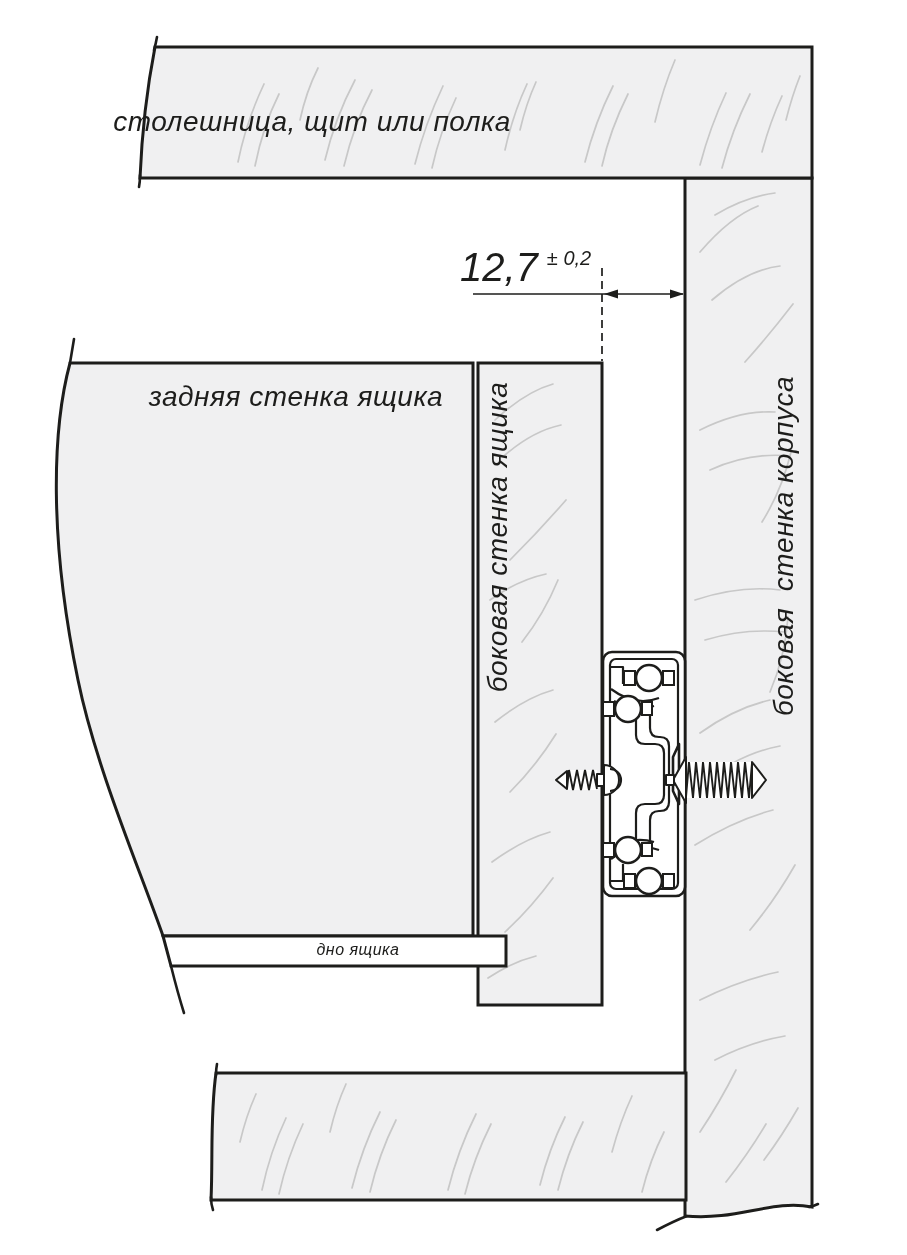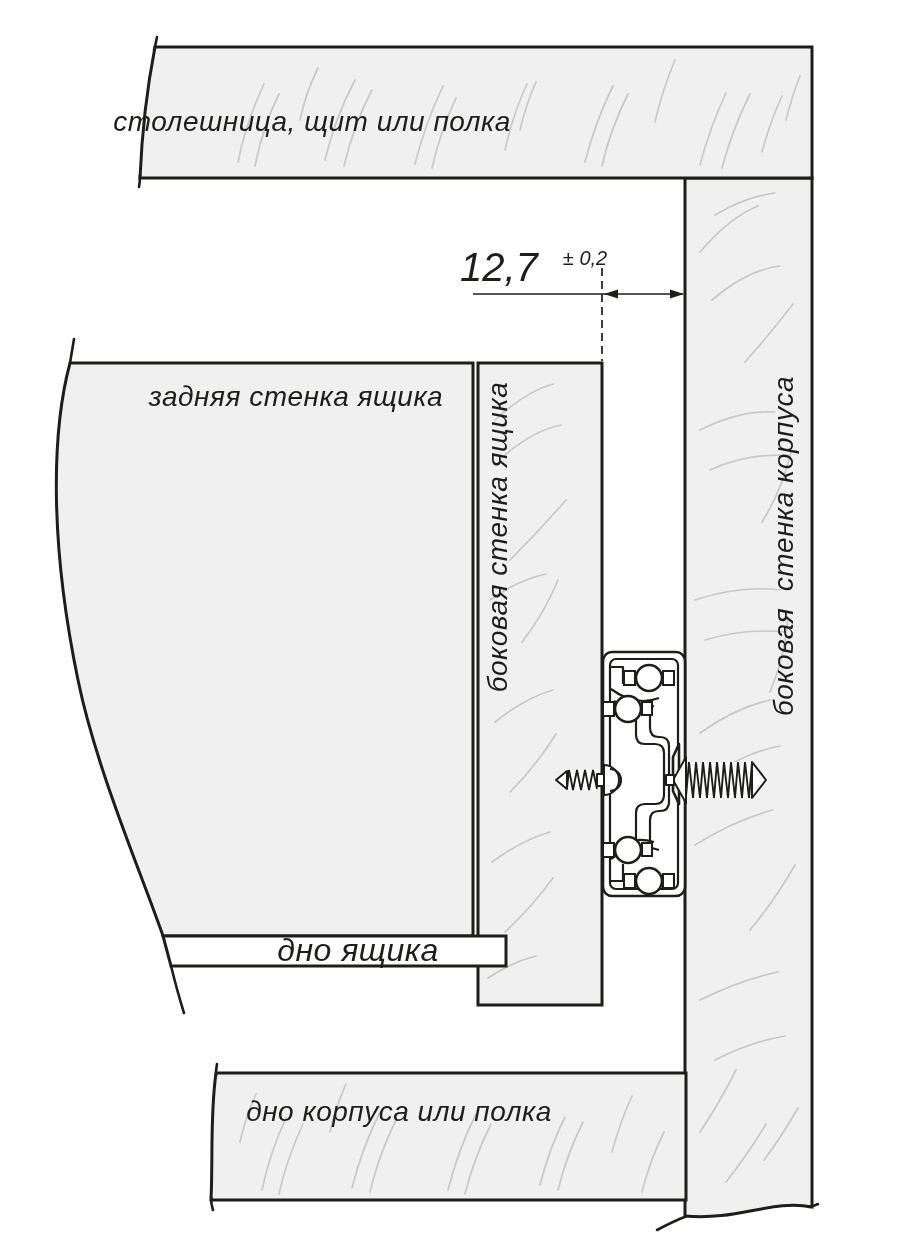--- a/index.html
+++ b/index.html
@@ -25,27 +25,27 @@
   .scrw{fill:#fff;stroke:var(--line);stroke-width:2;stroke-linejoin:round;}
   .scrb{fill:#fff;stroke:none;}
   .zig{fill:none;stroke:var(--line);stroke-width:1.9;stroke-linejoin:miter;}
   .lbl{
     position:absolute;transform:translate(-50%,-50%);
     font-style:italic;font-size:28px;color:var(--line);
     white-space:nowrap;letter-spacing:.5px;
   }
   .lbl.vert{transform:translate(-50%,-50%) rotate(-90deg);}
   .lbl.pre{white-space:pre;}
-  .lbl.small{font-size:32px;}
+  .lbl.small{font-size:16px;}
   .dim-text{
     position:absolute;display:flex;align-items:flex-start;color:var(--line);
     font-style:italic;white-space:nowrap;
   }
   .dim-val{font-size:40px;line-height:1;}
-  .dim-tol{font-size:20px;line-height:1;margin-left:25px;margin-top:1px;}
+  .dim-tol{font-size:20px;line-height:1;margin-left:9px;margin-top:1px;}
 </style>
 </head>
 <body>
 
 <div class="stage">
 
 <svg width="907" height="1255" viewBox="0 0 907 1255">
 
   <g>
     <path class="panel" d="M685,178 H812 V1207 C772,1199 738,1221 685,1216 Z"></path>
@@ -193,20 +193,19 @@
     <path class="zig" d="M686,797 L689,762 L693,798 L696,762 L700,798 L703,762 L707,798 L710,762 L714,798 L717,762 L721,798 L724,762 L728,798 L731,762 L735,798 L738,762 L742,798 L745,762 L749,798 L752,763"></path>
     <path class="scrw" d="M752,762 L766,780 L752,798 Z"></path>
   </g>
 </svg>
 
 <div class="lbl" style="left:296px;top:397px">задняя стенка ящика</div>
 <div class="lbl" style="left:312px;top:122px">столешница, щит или полка</div>
 <div class="lbl vert" style="left:498px;top:537px">боковая стенка ящика</div>
 <div class="lbl vert pre" style="left:784px;top:546px">боковая  стенка корпуса</div>
 <div class="lbl small" style="left:358px;top:950px">дно ящика</div>
-<div class="lbl" style="left:399px;top:1112px">дно корпуса или полка</div>
 
 <div class="dim-text" style="left:460px;top:247px">
   <span class="dim-val">12,7</span>
   <span class="dim-tol">± 0,2</span>
 </div>
 
 </div>
 
 </body></html>

